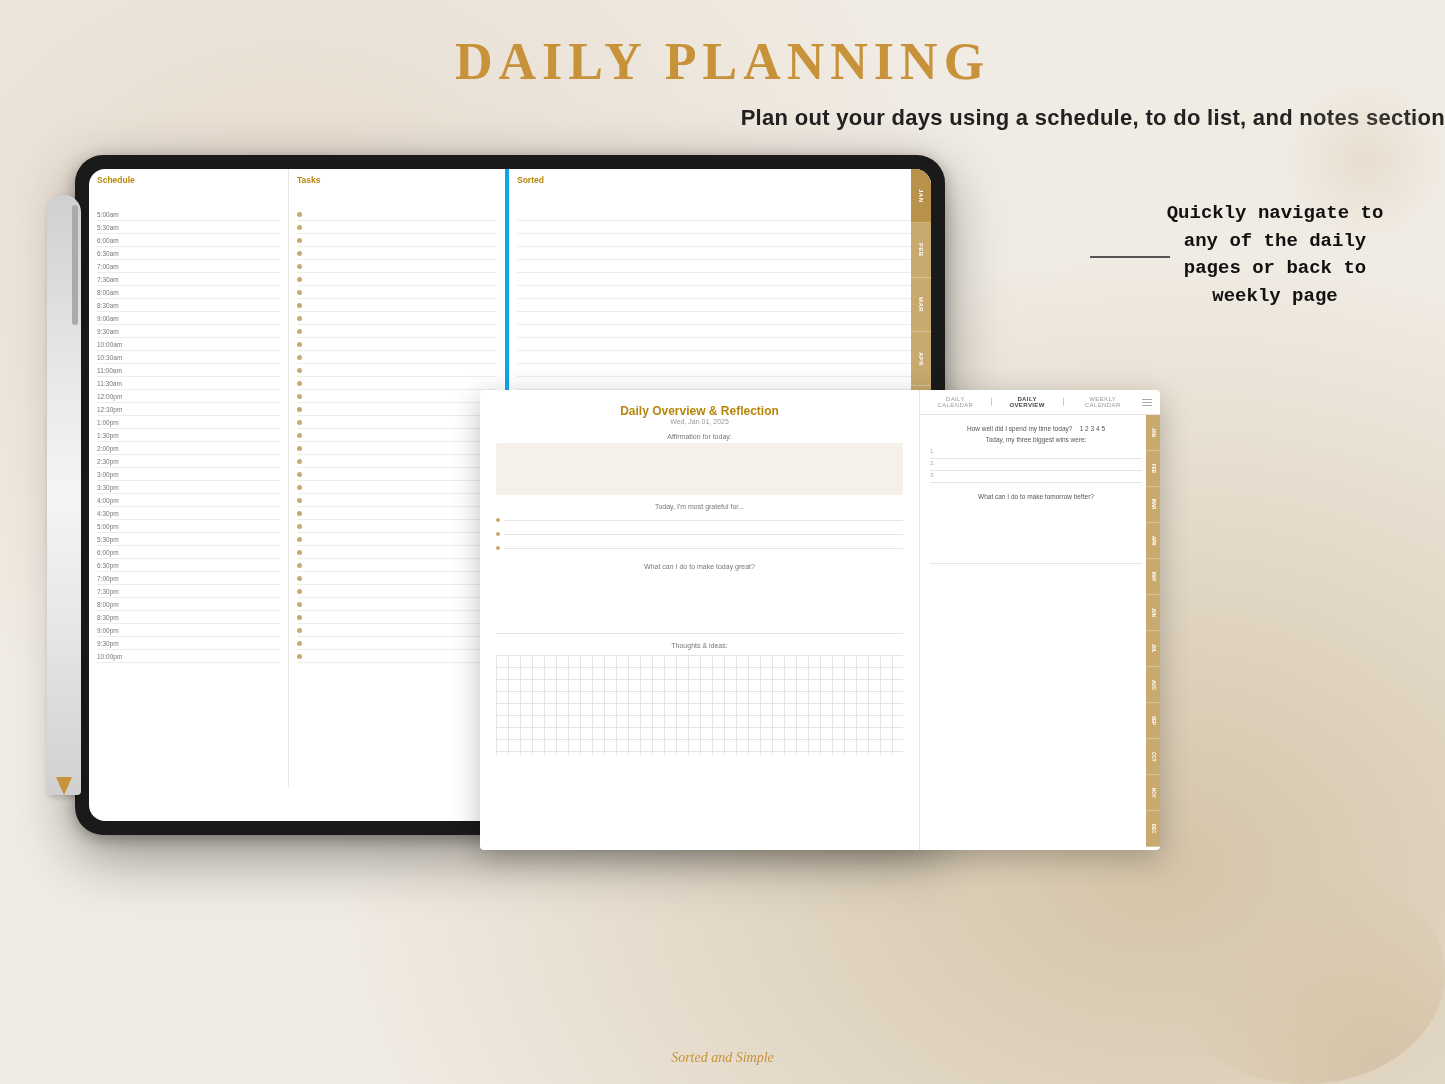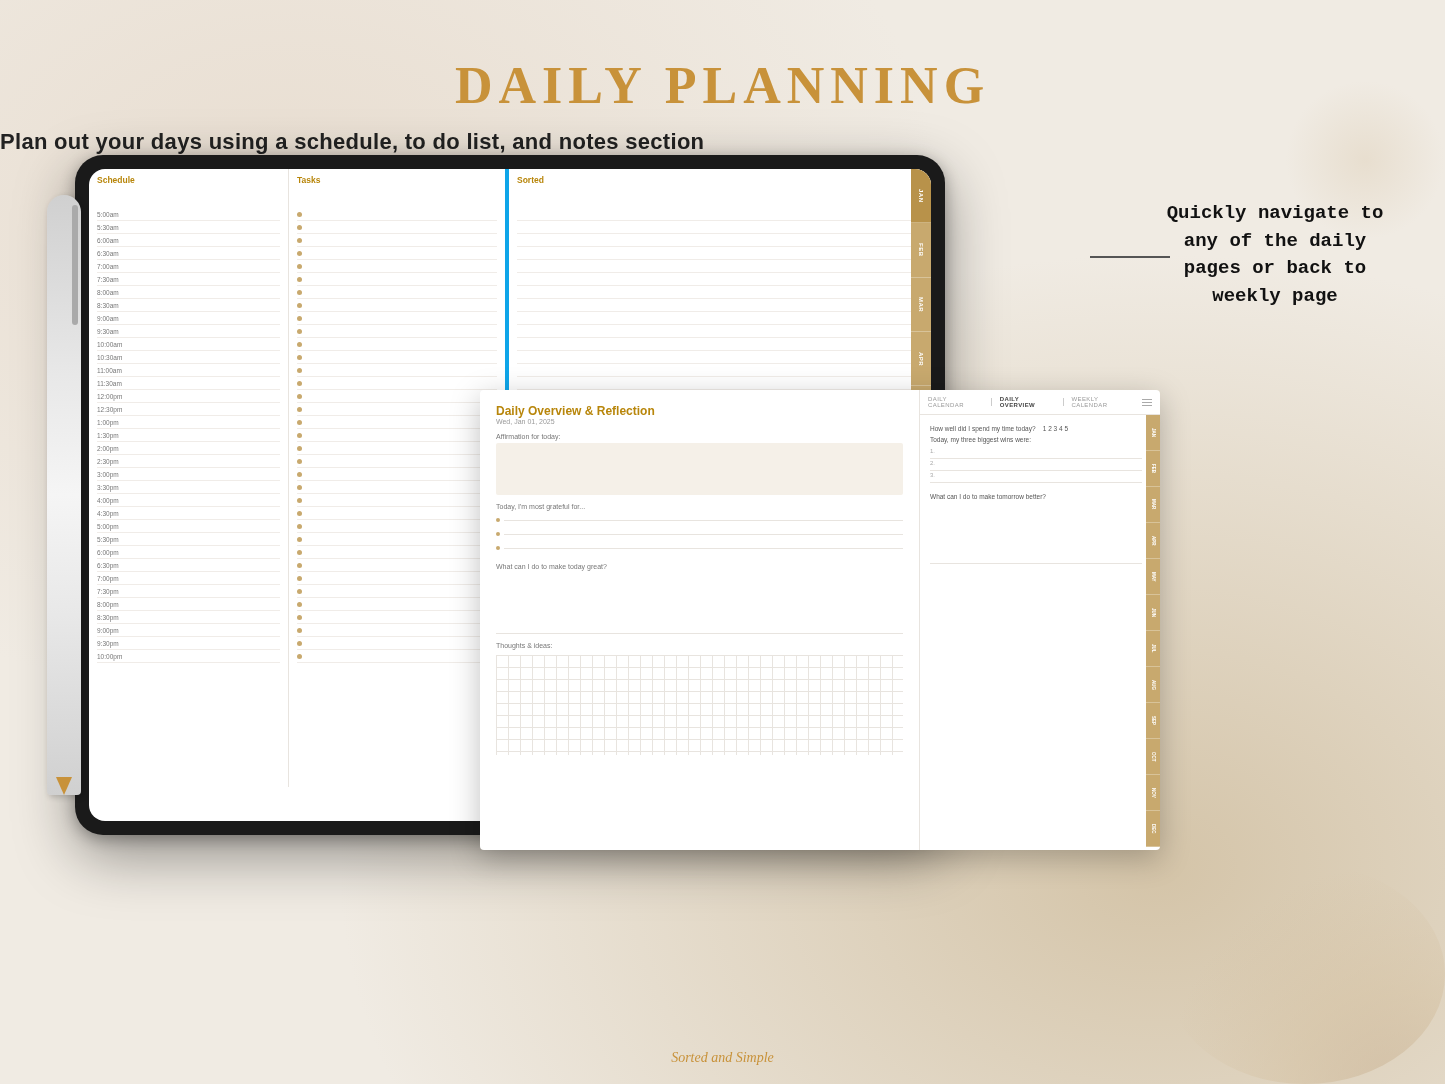--- a/index.html
+++ b/index.html
@@ -17,25 +17,24 @@
 
     
     .page-title {
       text-align: center;
       padding-top: 32px;
       font-size: 52px;
       font-weight: 700;
       color: #c8923a;
       letter-spacing: 6px;
       font-family: Georgia, serif;
-      margin-top: 24px;
     }
 
     .page-subtitle {
-      text-align: left;
+      text-align: right;
       font-size: 22px;
       color: #222;
       font-weight: 600;
       margin-top: 14px;
       font-family: Arial, sans-serif;
       letter-spacing: 0.3px;
     }
 
     
     .nav-callout {
@@ -282,20 +281,21 @@
       top: 390px;
       left: 480px;
       width: 680px;
       height: 460px;
       background: #fff;
       box-shadow: 0 8px 30px rgba(0,0,0,0.25);
       border-radius: 4px;
       z-index: 10;
       overflow: hidden;
       display: flex;
+      text-align: center;
     }
 
     .overview-left {
       flex: 1;
       padding: 14px 16px;
       border-right: 1px solid #e8e4df;
       overflow: hidden;
     }
 
     .ov-title {

